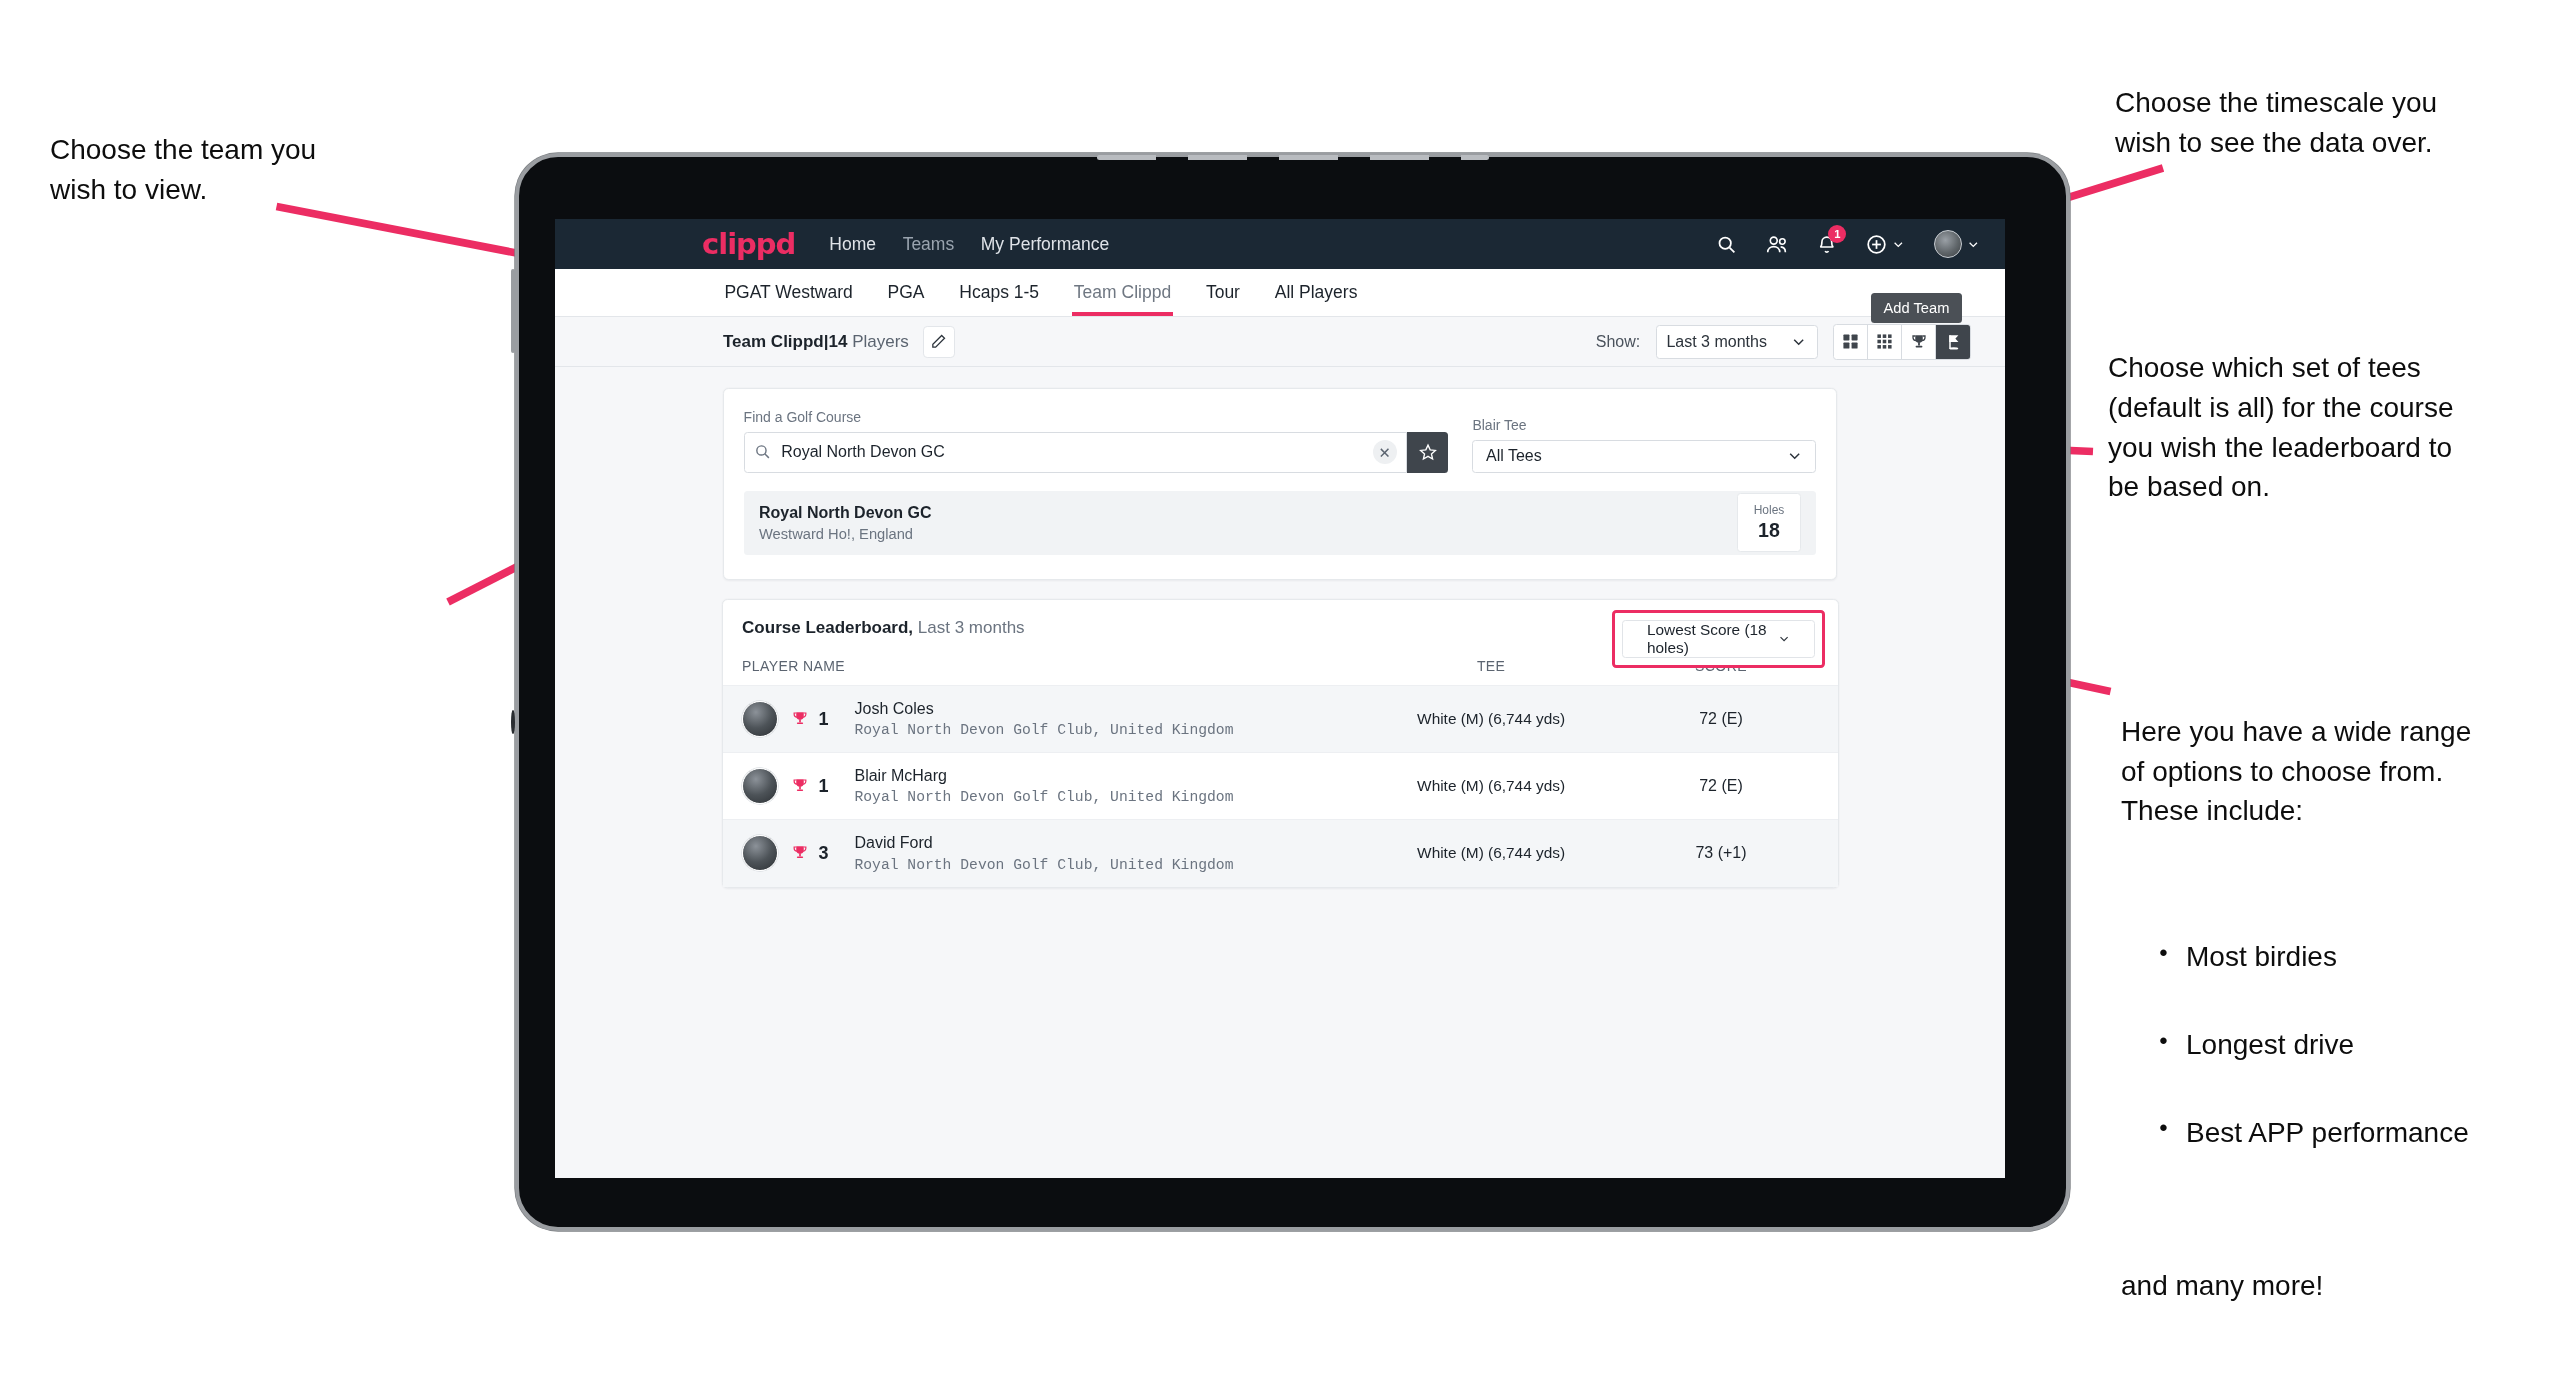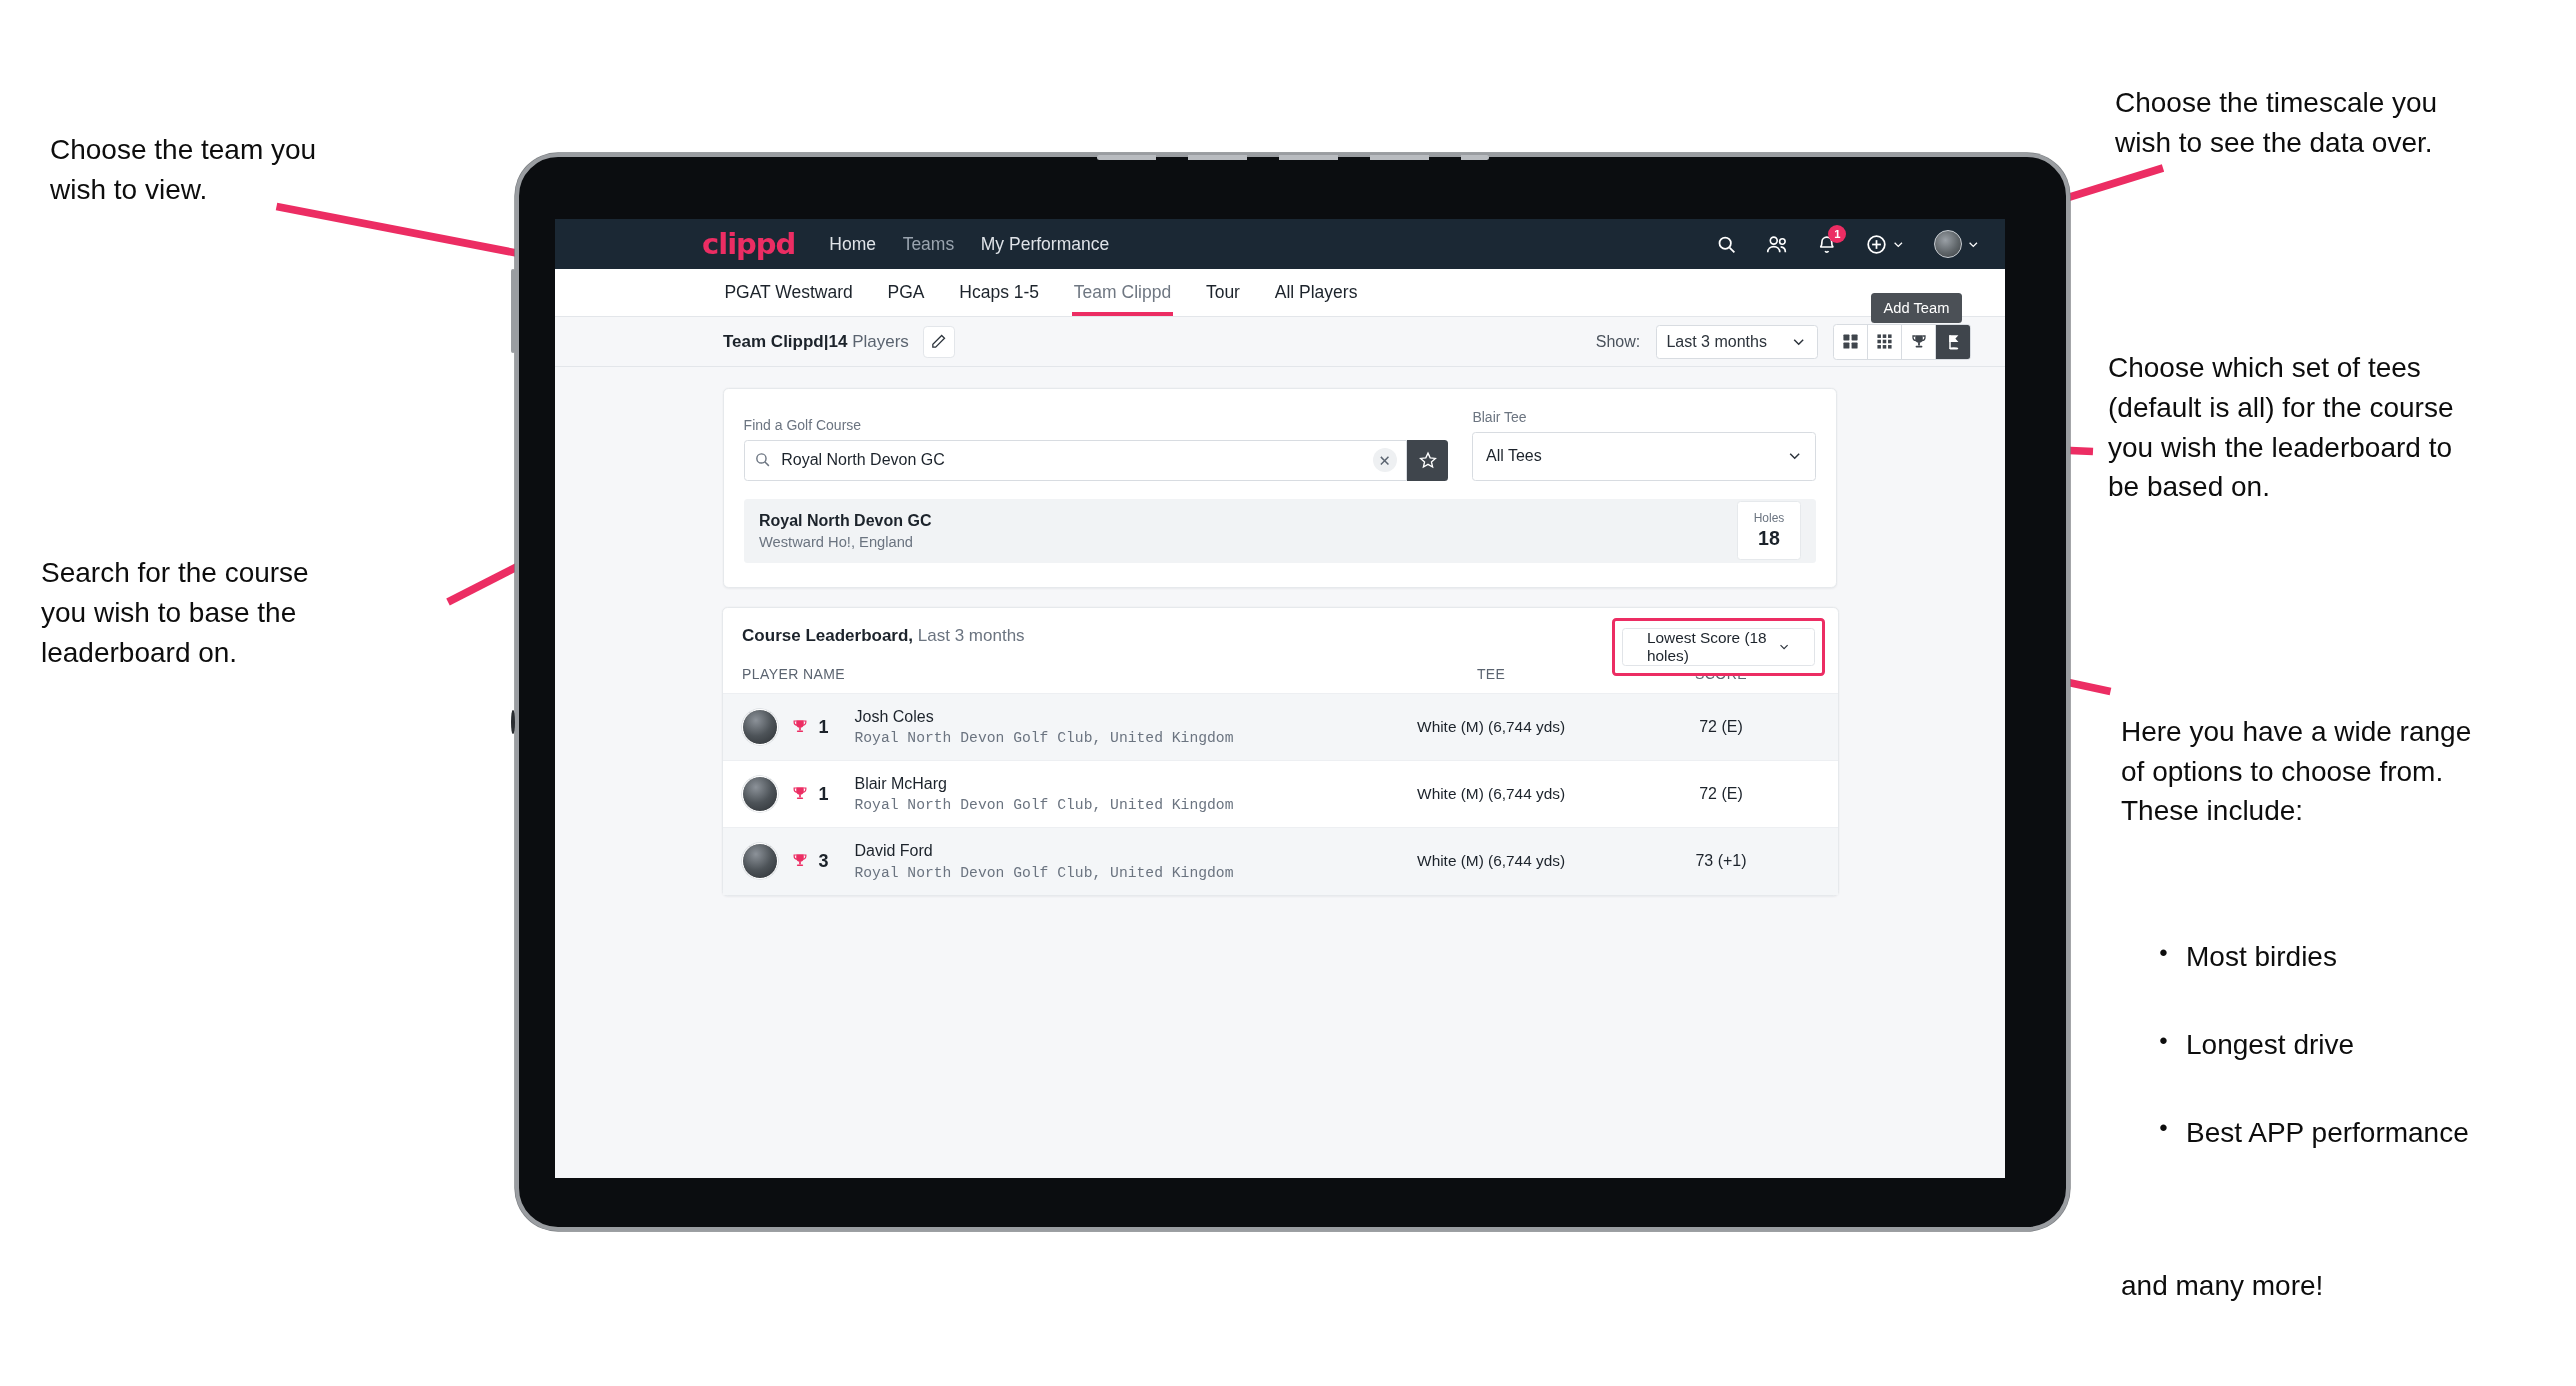--- a/index.html
+++ b/index.html
@@ -153,21 +153,21 @@
   }
   .clear-x {
     width: 24px; height: 24px; border-radius: 50%; background: #eef0f2; color:#5b6470;
     display:flex; align-items:center; justify-content:center; font-size: 14.7px;
   }
   .star-btn {
     width: 41px; height: 41px; background: #3f454c; border-radius: 0 3.5px 3.5px 0;
     display:flex; align-items:center; justify-content:center;
   }
   .tee-select {
-    height: 49px; border: 0.7px solid #d8dce1; border-radius: 3.5px; background: #fff;
+    height: 33px; border: 0.7px solid #d8dce1; border-radius: 3.5px; background: #fff;
     display: flex; align-items: center; padding: 0 12.6px; font-size: 16px; color: #1c232b; gap: 36px;
   }
   .tee-select .chev2 { margin-left: auto; }
 
   .result-row {
     margin-top: 18px; height: 64px; background: #f1f3f5; border-radius: 3.5px;
     display: flex; align-items: center; padding: 0 15.4px;
   }
   .rc-name { font-size: 16px; font-weight: 700; color: #1c232b; }
   .rc-loc { font-size: 14.7px; color: #6b7480; margin-top: 4.2px; }
@@ -233,23 +233,20 @@
     </defs>
     <path d="M395,295 L1055,423" stroke="#ec2d63" stroke-width="11" fill="none" marker-end="url(#ah)"></path>
     <path d="M640,860 L1090,630" stroke="#ec2d63" stroke-width="11" fill="none" marker-end="url(#ah)"></path>
     <path d="M3090,240 L2350,470" stroke="#ec2d63" stroke-width="11" fill="none" marker-end="url(#ah)"></path>
     <path d="M2990,645 L2630,630" stroke="#ec2d63" stroke-width="11" fill="none" marker-end="url(#ah)"></path>
     <path d="M3015,988 L2630,905" stroke="#ec2d63" stroke-width="11" fill="none" marker-end="url(#ah)"></path>
   </svg>
 
   <div class="anno anno-tl">Choose the team you
 wish to view.</div>
-  <div class="anno anno-ml">Search for the course
-you wish to base the
-leaderboard on.</div>
   <div class="anno anno-tr">Choose the timescale you
 wish to see the data over.</div>
   <div class="anno anno-mr">Choose which set of tees
 (default is all) for the course
 you wish the leaderboard to
 be based on.</div>
 
   <div class="anno anno-br">
     <div>Here you have a wide range
 of options to choose from.

